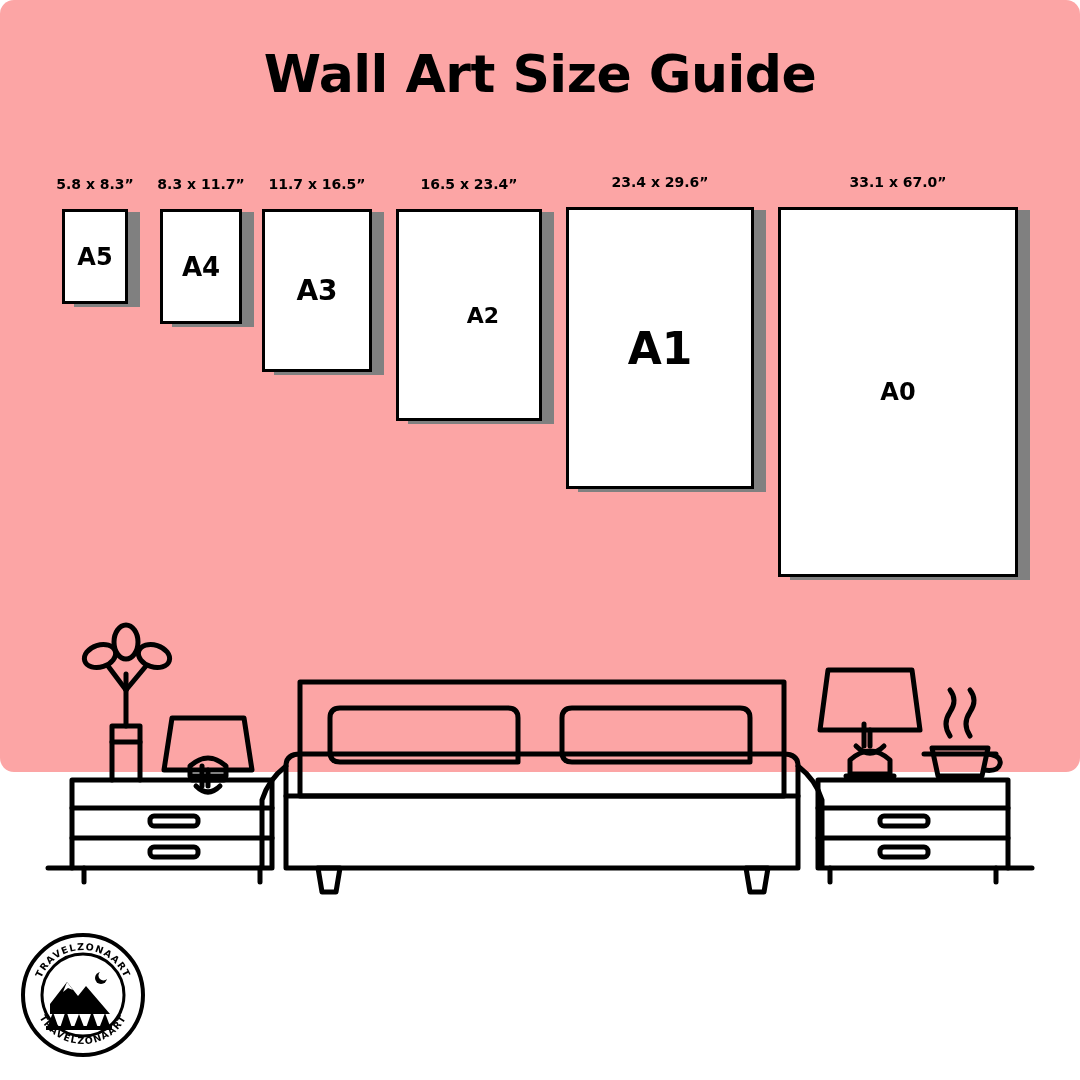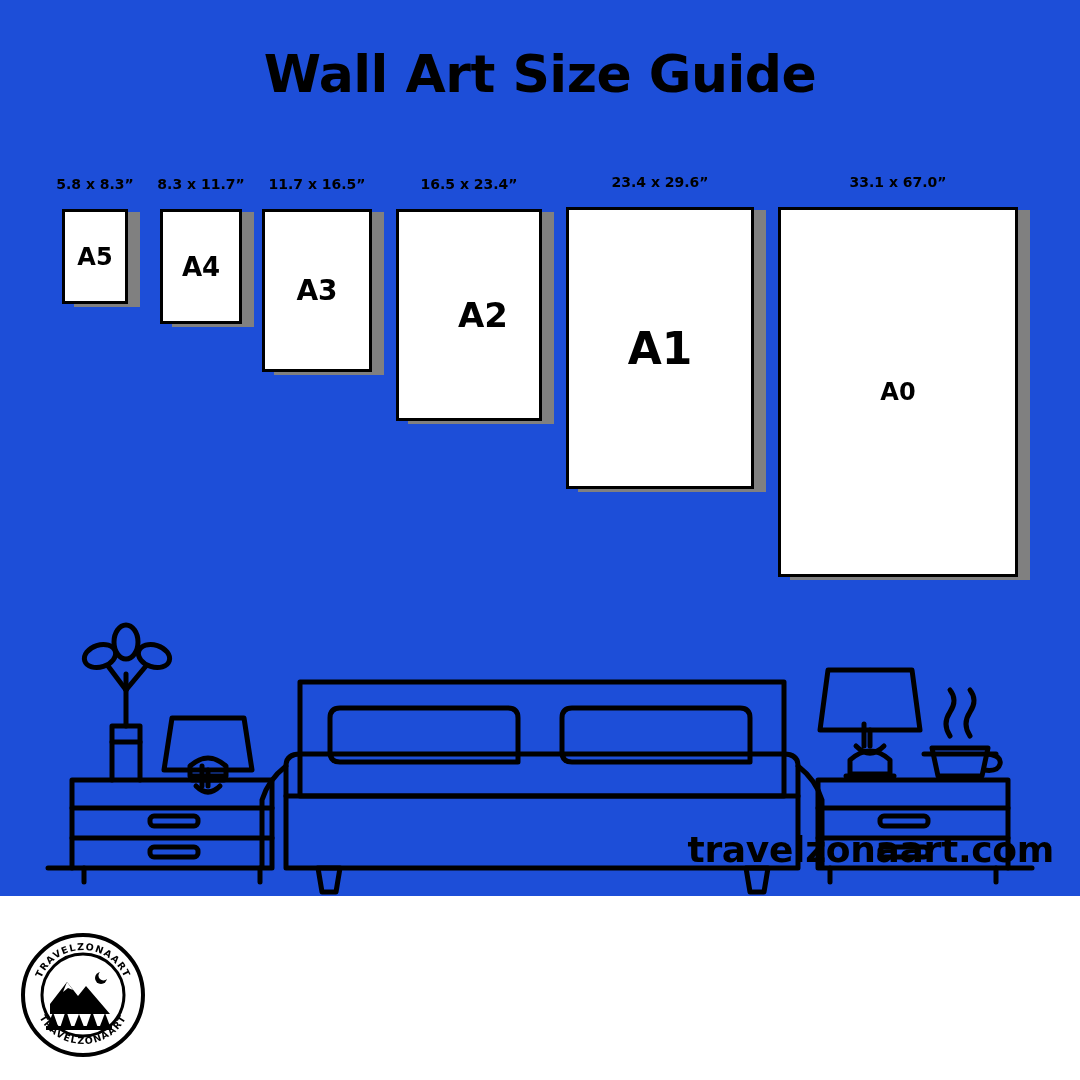--- a/index.html
+++ b/index.html
@@ -5,22 +5,23 @@
   * { box-sizing: border-box; }
   html, body {
     margin: 0; padding: 0;
     width: 1080px; height: 1080px;
     background: #ffffff;
     font-family: "DejaVu Sans", sans-serif;
     overflow: hidden;
   }
   #page {
     position: relative;
-    width: 1080px; height: 896px;
-    background: #1d4ed8;
+    width: 1080px; height: 772px;
+    background: #fca5a5;
+    border-radius: 14px;
   }
 
   
   #title {
     position: absolute;
     top: 44px; left: 0; width: 1080px;
     text-align: center;
     font-size: 52px;
     font-weight: 700;
     letter-spacing: -0.5px;
@@ -113,21 +114,21 @@
       <div class="frame-group" style="left: 262px; top: 200px; width: 110px; height: 163px;">
         <div class="frame-shadow"></div>
         <div class="frame-box">
           <div class="frame-label" style="font-size: 28px;">A3</div>
         </div>
         <div class="frame-dims">11.7 x 16.5”</div>
       </div>
       <div class="frame-group" style="left: 396px; top: 200px; width: 146px; height: 212px;">
         <div class="frame-shadow"></div>
         <div class="frame-box">
-          <div class="frame-label" style="font-size: 34px; margin-left: 28px;">A2</div>
+          <div class="frame-label" style="font-size: 22px; margin-left: 28px;">A2</div>
         </div>
         <div class="frame-dims">16.5 x 23.4”</div>
       </div>
       <div class="frame-group" style="left: 566px; top: 198px; width: 188px; height: 282px;">
         <div class="frame-shadow"></div>
         <div class="frame-box">
           <div class="frame-label" style="font-size: 44px;">A1</div>
         </div>
         <div class="frame-dims">23.4 x 29.6”</div>
       </div>
@@ -243,15 +244,14 @@
       <path d="M49 52 L55 60 L50 58 L45 62 Z" fill="#fff"></path>
       <path d="M30 96 L35 82 L40 96 Z"></path>
       <path d="M42 98 L48 80 L54 98 Z"></path>
       <path d="M56 97 L61 84 L66 97 Z"></path>
       <path d="M68 98 L74 81 L80 98 Z"></path>
       <path d="M82 96 L87 83 L92 96 Z"></path>
       <rect x="28" y="96" width="66" height="4"></rect>
     </g>
   </svg>
 
-  <div id="site">travelzonaart.com</div>
 
 </div>
 
 </body></html>

